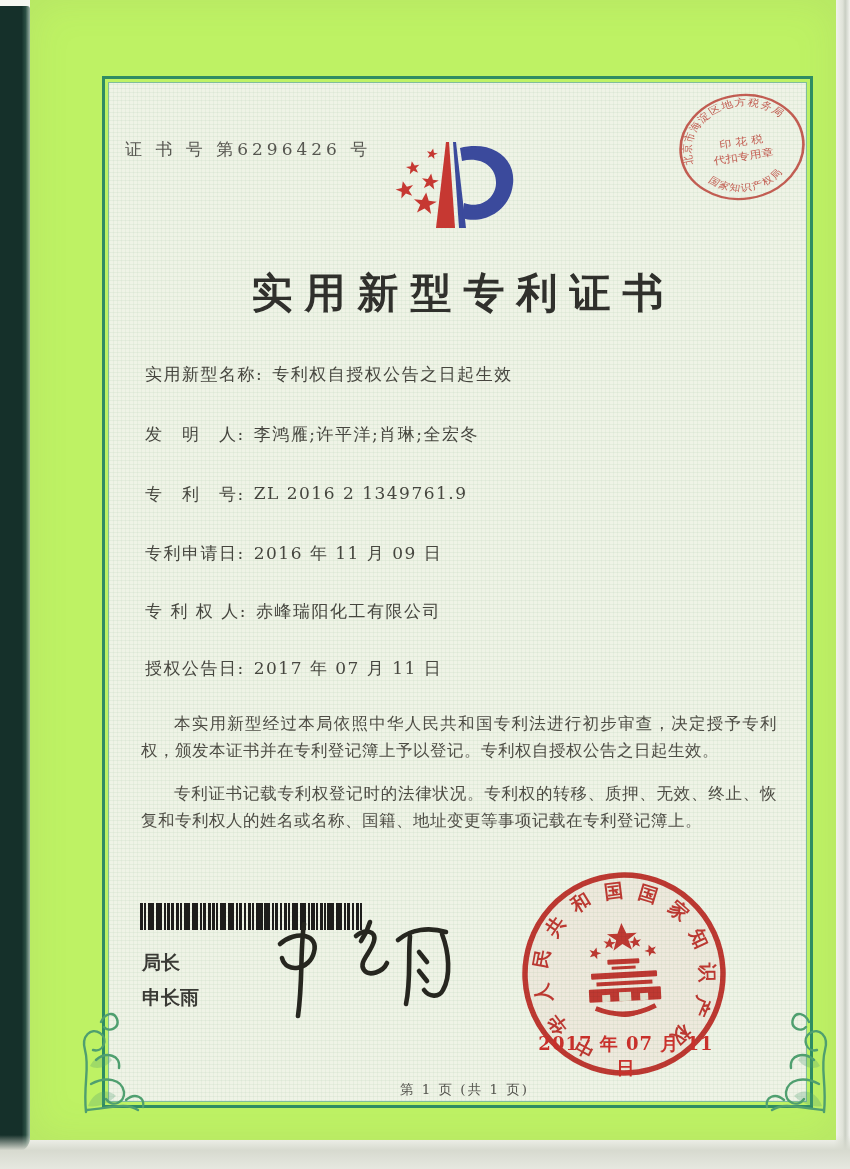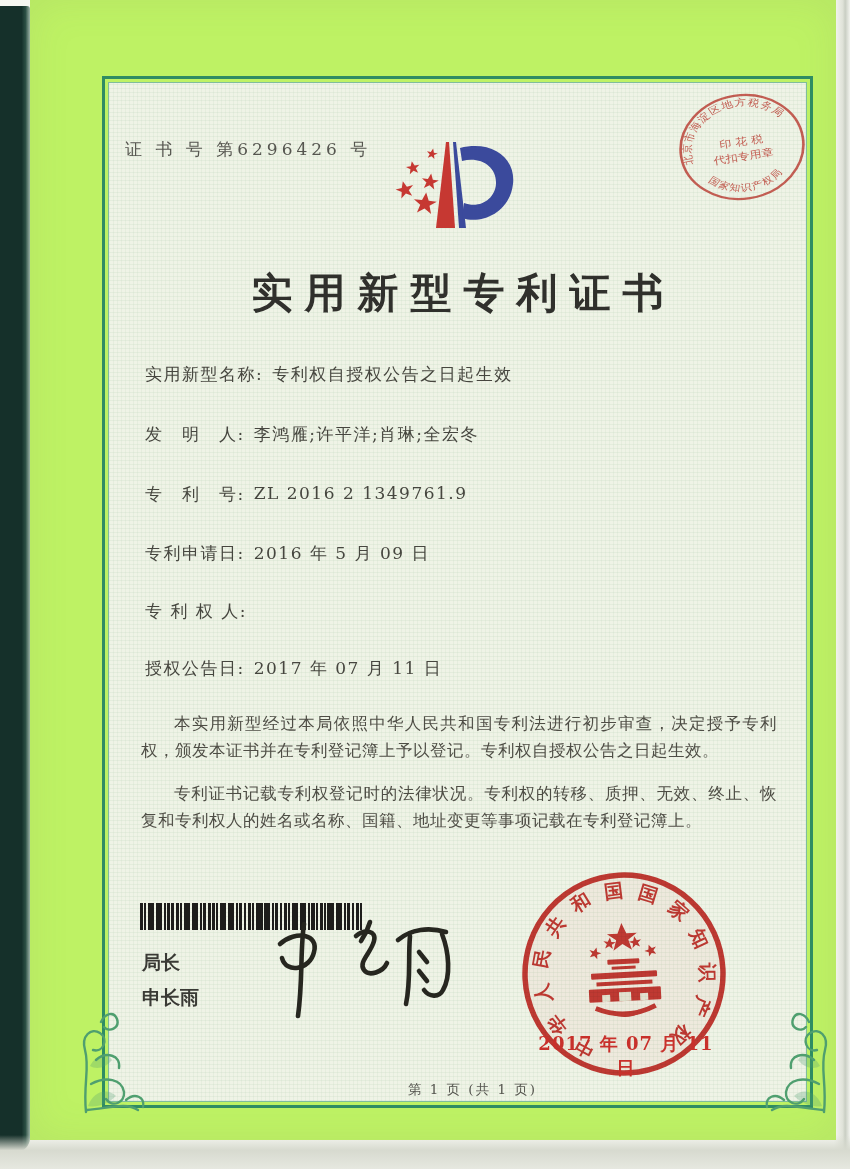--- a/index.html
+++ b/index.html
@@ -47,21 +47,21 @@
   .comm-title{position:absolute;left:112px;top:950px;font-size:19px;font-weight:600;color:#3a3a35;
          font-family:"Liberation Sans","DejaVu Sans",sans-serif;z-index:3;}
   .comm-name{position:absolute;left:112px;top:985px;font-size:19px;font-weight:600;color:#3a3a35;
          font-family:"Liberation Sans","DejaVu Sans",sans-serif;z-index:3;}
   .sig{position:absolute;left:222px;top:918px;width:212px;height:104px;z-index:3;}
   .seal{z-index:8;mix-blend-mode:multiply;}
   .tax-seal{position:absolute;left:646px;top:92px;width:132px;height:110px;transform:rotate(-9deg);opacity:.92;}
   .office-seal{position:absolute;left:486px;top:866px;width:216px;height:216px;transform:rotate(-3deg);opacity:.95;}
   .seal-date{position:absolute;left:500px;top:1032px;width:192px;text-align:center;z-index:9;
          font-size:18px;font-weight:700;color:#c8302b;letter-spacing:1px;}
-  .footer{position:absolute;left:72px;top:1081px;width:711px;text-align:center;
+  .footer{position:absolute;left:64px;top:1081px;width:711px;text-align:center;
          font-size:13.5px;color:#55554f;letter-spacing:2px;z-index:3;padding-left:15px;}
   svg text{font-family:"DejaVu Serif","Liberation Serif",serif;}
 </style>
 </head>
 <body>
 
 <svg width="0" height="0" style="position:absolute" aria-hidden="true">
   <defs>
     <path id="star5" d="M0,-10 L2.94,-3.09 10,-3.09 4.05,1.18 6.18,8.09 0,4 -6.18,8.09 -4.05,1.18 -10,-3.09 -2.94,-3.09 Z"></path>
   </defs>
@@ -146,24 +146,25 @@
     <div class="field f1">
       <span class="lab">发　明　人:</span>
       <span class="val">李鸿雁;许平洋;肖琳;全宏冬</span>
     </div>
     <div class="field f2">
       <span class="lab">专　利　号:</span>
       <span class="val">ZL 2016 2 1349761.9</span>
     </div>
     <div class="field f3">
       <span class="lab">专利申请日:</span>
-      <span class="val">2016 年 5 月 09 日</span>
+      <span class="val">2016 年 11 月 09 日</span>
     </div>
     <div class="field f4">
       <span class="lab">专 利 权 人:</span>
+      <span class="val">赤峰瑞阳化工有限公司</span>
     </div>
     <div class="field f5">
       <span class="lab">授权公告日:</span>
       <span class="val">2017 年 07 月 11 日</span>
     </div>
 
     <div class="body-text">
       <p>本实用新型经过本局依照中华人民共和国专利法进行初步审查，决定授予专利权，颁发本证书并在专利登记簿上予以登记。专利权自授权公告之日起生效。</p>
       <p>专利证书记载专利权登记时的法律状况。专利权的转移、质押、无效、终止、恢复和专利权人的姓名或名称、国籍、地址变更等事项记载在专利登记簿上。</p>
     </div>

